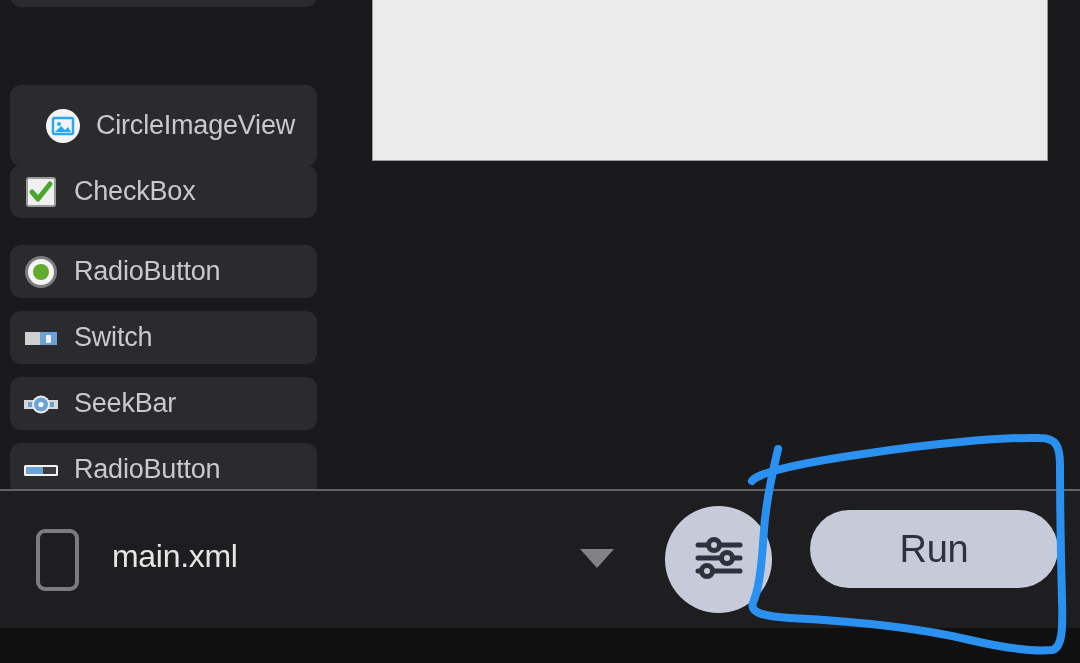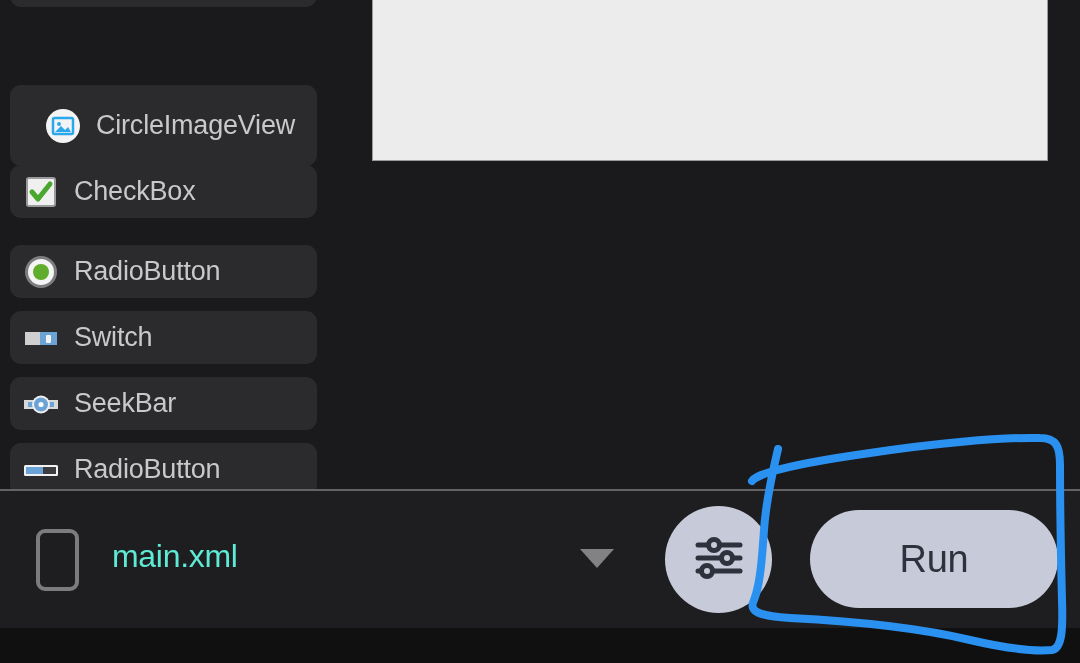--- a/index.html
+++ b/index.html
@@ -115,21 +115,21 @@
     height: 62px;
     border: 4px solid #7c7c7f;
     border-radius: 9px;
     background: transparent;
   }
 
   #file-name {
     position: absolute;
     left: 112px;
     top: 538px;
-    color: #5eead4;
+    color: #e5e5e5;
     font-size: 32px;
     letter-spacing: -0.3px;
   }
 
   #file-dropdown-arrow {
     position: absolute;
     left: 580px;
     top: 549px;
     width: 0;
     height: 0;
@@ -149,21 +149,21 @@
     display: flex;
     align-items: center;
     justify-content: center;
   }
 
   #run-button {
     position: absolute;
     left: 810px;
     top: 510px;
     width: 248px;
-    height: 98px;
+    height: 78px;
     border-radius: 49px;
     background: #c7cbd9;
     border: none;
     display: flex;
     align-items: center;
     justify-content: center;
     cursor: pointer;
   }
 
   #run-label {

